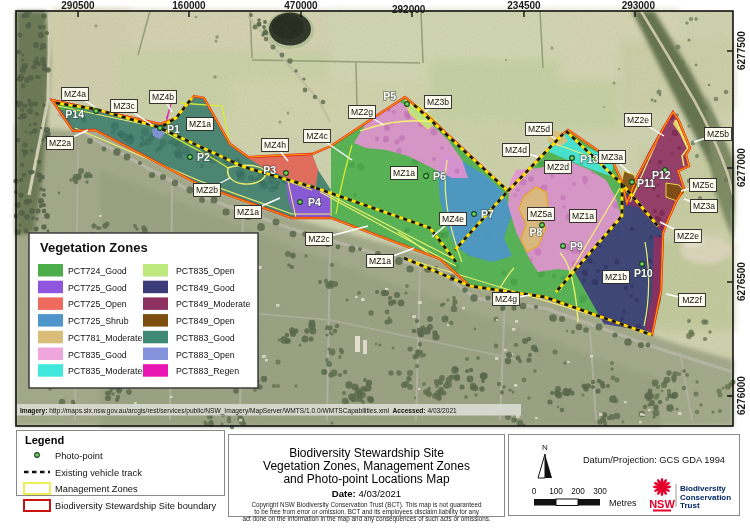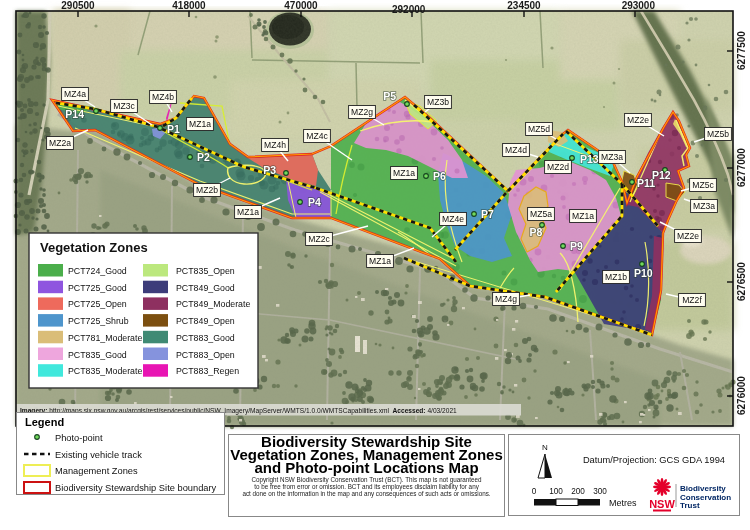--- a/index.html
+++ b/index.html
@@ -1353,46 +1353,47 @@
 <path d="M524,11 L524,17" stroke="#111" stroke-width="1.4"></path>
 <path d="M635,11 L635,17" stroke="#111" stroke-width="1.4"></path>
 <path d="M733,51 L727,51" stroke="#111" stroke-width="1.4"></path>
 <path d="M733,168 L727,168" stroke="#111" stroke-width="1.4"></path>
 <path d="M733,282 L727,282" stroke="#111" stroke-width="1.4"></path>
 <path d="M733,396 L727,396" stroke="#111" stroke-width="1.4"></path>
     </g>
 <rect x="16" y="11" width="717" height="415" fill="none" stroke="#111" stroke-width="1.6"></rect>
 </svg>
 <div class="abs coord" style="left:58px;top:0px;width:40px;text-align:center">290500</div>
-<div class="abs coord" style="left:169px;top:0px;width:40px;text-align:center">418000</div>
+<div class="abs coord" style="left:169px;top:0px;width:40px;text-align:center">160000</div>
 <div class="abs coord" style="left:281px;top:0px;width:40px;text-align:center">470000</div>
 <div class="abs coord" style="left:392px;top:4px;width:40px;text-align:left">292000</div>
 <div class="abs coord" style="left:504px;top:0px;width:40px;text-align:center">234500</div>
 <div class="abs coord" style="left:615px;top:0px;width:40px;text-align:right">293000</div>
 <div class="abs coord" style="left:736px;top:31px;width:14px;height:40px;writing-mode:vertical-rl;transform:rotate(180deg);text-align:center">6277500</div>
 <div class="abs coord" style="left:736px;top:148px;width:14px;height:40px;writing-mode:vertical-rl;transform:rotate(180deg);text-align:center">6277000</div>
 <div class="abs coord" style="left:736px;top:262px;width:14px;height:40px;writing-mode:vertical-rl;transform:rotate(180deg);text-align:center">6276500</div>
 <div class="abs coord" style="left:736px;top:376px;width:14px;height:40px;writing-mode:vertical-rl;transform:rotate(180deg);text-align:center">6276000</div>
 
-<div class="panel" style="left:16px;top:412px;width:209px;height:83px">
+<div class="panel" style="left:16px;top:430px;width:209px;height:66px">
  <div style="font-size:11px;font-weight:bold;margin:3px 0 0 8px">Legend</div>
  <svg width="207" height="66" style="position:absolute;left:0;top:16px">
   <circle cx="20" cy="8" r="2.9" fill="#16441f"></circle>
       <circle cx="20" cy="8" r="1.8" fill="#72da5c"></circle>
   <text x="38" y="11.5" font-size="9.3" fill="#111" font-family="Liberation Sans, sans-serif">Photo-point</text>
   <path d="M7,25 L33,25" stroke="#111" stroke-width="2.6" stroke-dasharray="4.5 3.5"></path>
   <text x="38" y="28.5" font-size="9.3" fill="#111" font-family="Liberation Sans, sans-serif">Existing vehicle track</text>
   <rect x="7" y="36" width="26" height="11" fill="#fff" stroke="#eeee55" stroke-width="2"></rect>
   <text x="38" y="45" font-size="9.3" fill="#111" font-family="Liberation Sans, sans-serif">Management Zones</text>
   <rect x="7" y="53" width="26" height="11" fill="#fff" stroke="#cc1111" stroke-width="2"></rect>
   <text x="38" y="62" font-size="9.3" fill="#111" font-family="Liberation Sans, sans-serif">Biodiversity Stewardship Site boundary</text>
  </svg>
 </div>
 <div class="panel" style="left:228px;top:434px;width:277px;height:83px;text-align:center">
- <div style="font-size:15px;font-weight:bold;margin-top:0;line-height:13px">Biodiversity Stewardship Site<br>Vegetation Zones, Management Zones<br>and Photo-point Locations Map</div>
+ <div style="font-size:12px;font-weight:normal;margin-top:12px;line-height:13px">Biodiversity Stewardship Site<br>Vegetation Zones, Management Zones<br>and Photo-point Locations Map</div>
+ <div style="font-size:9.6px;margin-top:2px"><b>Date:</b> 4/03/2021</div>
  <div style="font-size:6.3px;line-height:7px;margin-top:2px;color:#222">Copyright NSW Biodiversity Conservation Trust (BCT). This map is not guaranteed<br>to be free from error or omission. BCT and its employees disclaim liability for any<br>act done on the information in the map and any consequences of such acts or omissions.</div>
 </div>
 <div class="panel" style="left:508px;top:434px;width:232px;height:82px">
  <svg width="230" height="80">
   <text x="33" y="15" font-size="8" fill="#111" font-family="Liberation Sans, sans-serif">N</text>
   <polygon points="36,43 29,43 36,19" fill="#fff" stroke="#111" stroke-width="1"></polygon>
   <polygon points="36,19 43,43 36,43" fill="#111"></polygon>
   <text x="216" y="28" font-size="9.3" fill="#111" text-anchor="end" font-family="Liberation Sans, sans-serif">Datum/Projection: GCS GDA 1994</text>
   <g font-size="8.2" fill="#111" font-family="Liberation Sans, sans-serif" text-anchor="middle">
    <text x="25" y="59">0</text>

